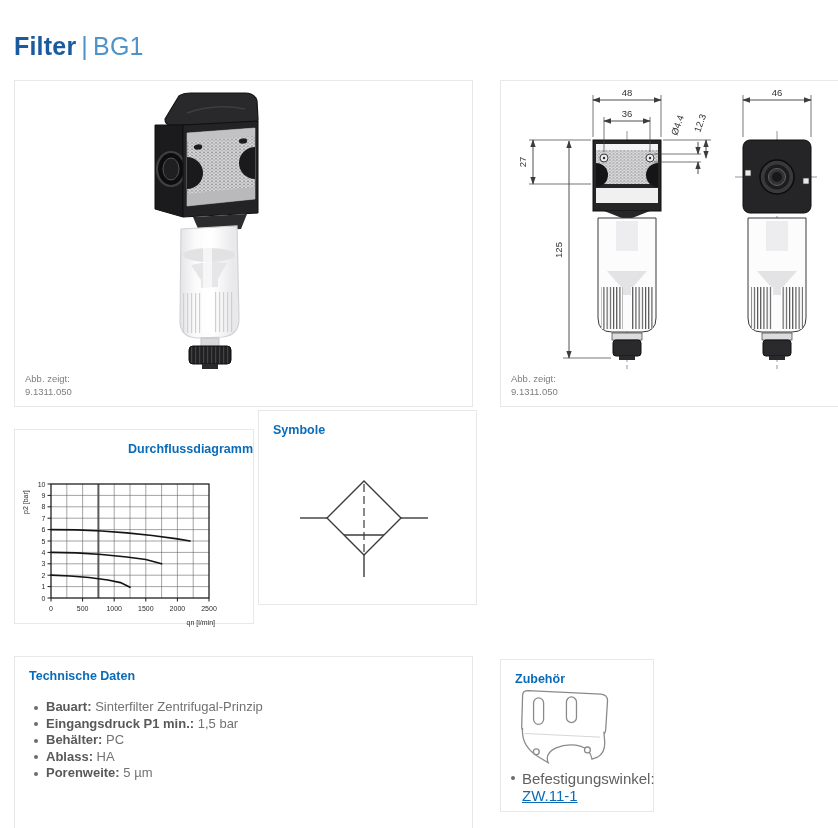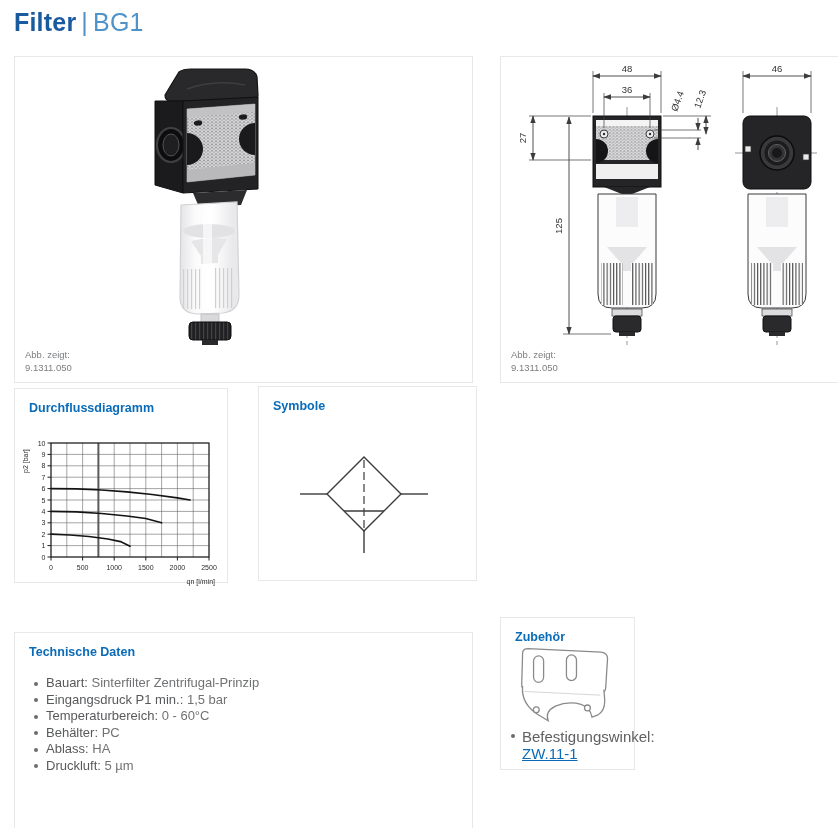--- a/index.html
+++ b/index.html
@@ -1,49 +1,49 @@
 <!DOCTYPE html>
 <html><head>
 <meta charset="utf-8">
 <style>
   html,body{margin:0;padding:0;background:#fff;}
   body{width:838px;height:828px;position:relative;overflow:hidden;
        font-family:"Liberation Sans","DejaVu Sans",sans-serif;}
-  .page{position:absolute;inset:0;}
+  .page{position:absolute;inset:0;margin-top:24px;}
 
   h1{position:absolute;left:14px;top:8px;margin:0;font-size:25px;letter-spacing:.2px;}
   h1 .t-bold{color:#1a5a9e;font-weight:bold;}
   h1 .t-sep{color:#4f93c8;font-weight:400;margin:0 5px;}
   h1 .t-light{color:#4f93c8;font-weight:400;}
 
   .panel{position:absolute;background:#fff;border:1px solid #e8e8e9;box-sizing:border-box;}
   #panel-photo{left:14px;top:56px;width:459px;height:327px;}
   #panel-drawing{left:500px;top:56px;width:345px;height:327px;}
-  #panel-flow{left:14px;top:388px;width:214px;height:195px;}
+  #panel-flow{left:14px;top:405px;width:240px;height:195px;text-align:right;}
   #panel-symbol{left:258px;top:386px;width:219px;height:195px;}
   #panel-tech{left:14px;top:632px;width:459px;height:208px;}
-  #panel-acc{left:500px;top:617px;width:135px;height:153px;}
+  #panel-acc{left:500px;top:635px;width:154px;height:153px;}
 
   .panel h2{margin:12px 0 0 14px;font-size:12.5px;color:#0a6cb8;font-weight:bold;}
   .caption{position:absolute;left:10px;bottom:8px;font-size:9.5px;line-height:13px;color:#7c7d7f;}
 
   #panel-photo svg,#panel-drawing svg{position:absolute;left:0;top:0;}
   #panel-symbol svg{position:absolute;left:0;top:0;}
   #flow-chart{position:absolute;left:6px;top:46px;}
   #flow-chart text{font-family:"Liberation Sans","DejaVu Sans",sans-serif;font-size:7px;fill:#2a2a2c;}
 
   .dimt{font-family:"Liberation Sans","DejaVu Sans",sans-serif;font-size:9.5px;fill:#323234;}
   .dim{stroke:#3c3c3e;stroke-width:0.9;fill:none;}
   .ext{stroke:#3c3c3e;stroke-width:0.7;fill:none;}
   .cl{stroke:#6a6a6c;stroke-width:0.7;stroke-dasharray:10 3 2 3;fill:none;}
 
   #panel-tech ul{list-style:none;margin:16px 0 0 19px;padding:0;}
   #panel-tech li{position:relative;padding-left:12px;font-size:13px;line-height:16.5px;color:#717274;}
   #panel-tech li::before{content:'';position:absolute;left:0;top:6.5px;width:4px;height:4px;border-radius:50%;background:#6b6c6e;}
-  #panel-tech li .b{font-weight:normal;color:#58595b;}
+  #panel-tech li .b{font-weight:bold;color:#58595b;}
 
   #panel-acc .acc-item{position:absolute;left:10px;top:110px;padding-left:11px;font-size:15px;line-height:17px;color:#5f6062;}
   #panel-acc .acc-item::before{content:'';position:absolute;left:0;top:6px;width:4px;height:4px;border-radius:50%;background:#6b6c6e;}
   #panel-acc a{color:#0b6bb7;}
   #bracket-svg{position:absolute;left:5px;top:26px;}
 </style>
 </head>
 <body>
 
 <div class="page">
@@ -288,24 +288,23 @@
         <line x1="105" y1="144" x2="105" y2="166"></line>
       </g>
     </svg>
   </section>
 
   <section class="panel" id="panel-tech">
     <h2>Technische Daten</h2>
     <ul>
       <li><span class="b">Bauart:</span> <span>Sinterfilter Zentrifugal-Prinzip</span></li>
       <li><span class="b">Eingangsdruck P1 min.:</span> <span>1,5 bar</span></li>
-      <li><span class="b">Temperaturbereich:</span> <span>0 - 60°C</span></li>
       <li><span class="b">Behälter:</span> <span>PC</span></li>
       <li><span class="b">Ablass:</span> <span>HA</span></li>
-      <li><span class="b">Druckluft:</span> <span>5 µm</span></li>
+      <li><span class="b">Porenweite:</span> <span>5 µm</span></li>
     </ul>
   </section>
 
   <section class="panel" id="panel-acc">
     <h2>Zubehör</h2>
     <svg id="bracket-svg" width="130" height="84" viewBox="0 0 130 92">
       <g fill="#ffffff" stroke="#8a8a8c" stroke-width="1.4">
         <path d="M12,10 Q12,5 18,5 L98,9 Q105,10 105,16 L103,48 Q103,54 96,54 L16,50 Q11,50 11,45 Z"></path>
         <rect x="24" y="13" width="11" height="29" rx="5.5"></rect>
         <rect x="60" y="12" width="11" height="28" rx="5.5"></rect>

